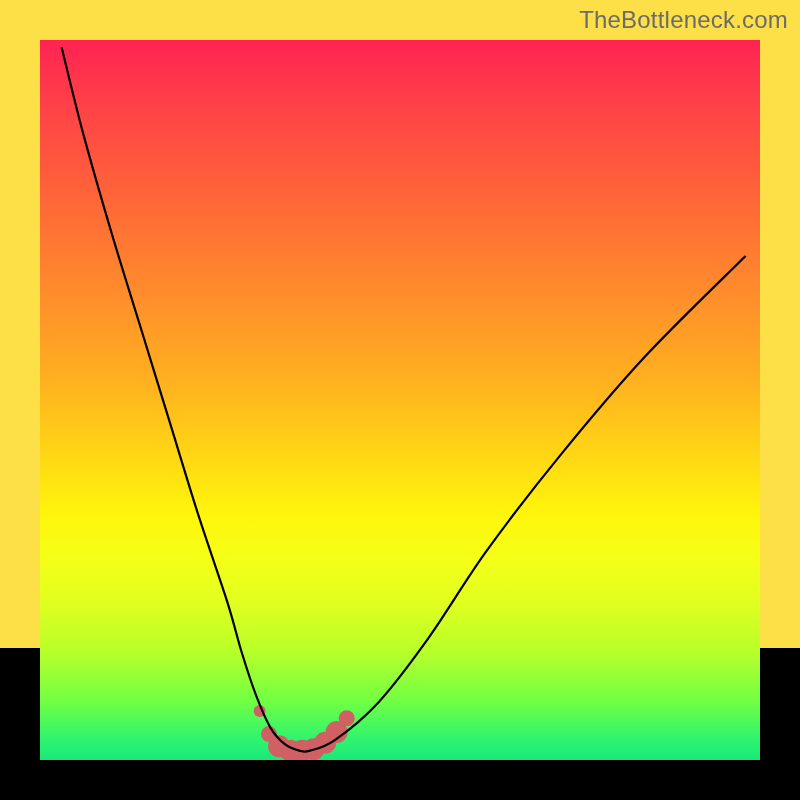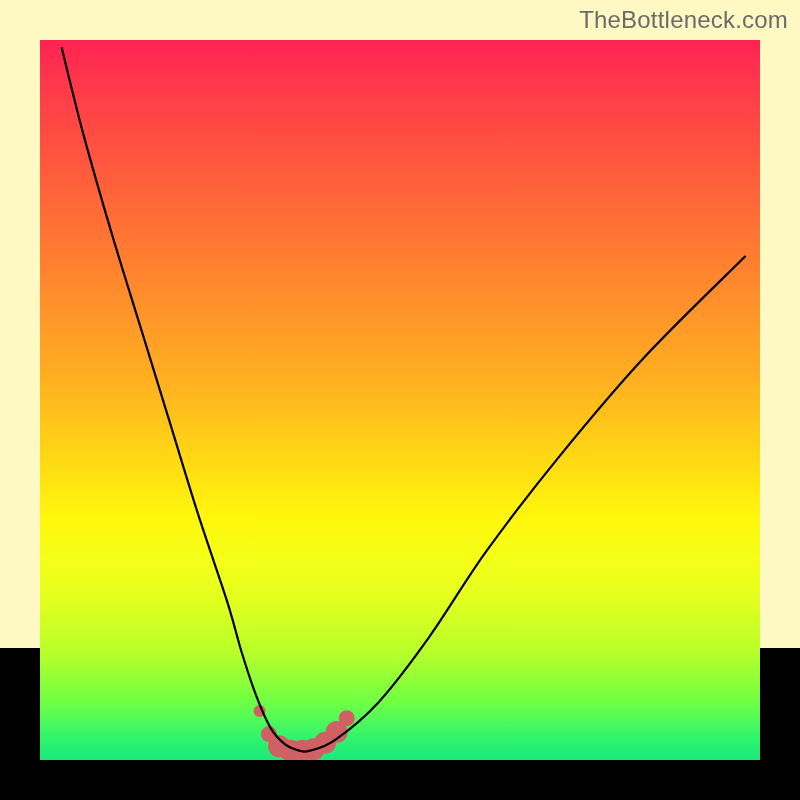--- a/index.html
+++ b/index.html
@@ -1,21 +1,21 @@
 <!DOCTYPE html>
 <html><head>
 <meta charset="utf-8">
 <style>
   * { margin: 0; padding: 0; box-sizing: border-box; }
   html, body { width: 800px; height: 800px; background: #000; overflow: hidden; }
   .container {
     position: relative;
     width: 800px;
     height: 648px;
-    background: #fef9c3;
+    background: #fde047;
   }
   .watermark {
     position: absolute;
     top: 6px;
     right: 12px;
     color: #6b6b6b;
     font-family: Arial, Helvetica, sans-serif;
     font-size: 24px;
     letter-spacing: 0.2px;
     z-index: 10;

